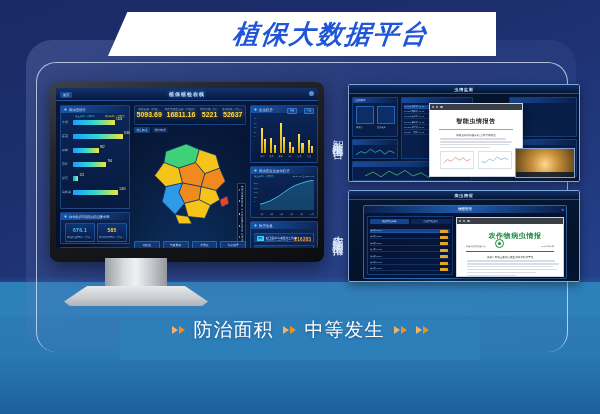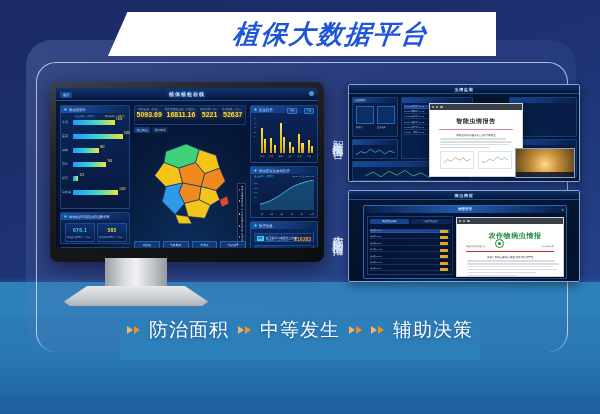--- a/index.html
+++ b/index.html
@@ -636,16 +636,15 @@
       </span>
     <span class="flow-item">中等发生</span>
     <span class="flow-arrow">
         <span class="dim"></span>
         <span></span>
       </span>
     <span class="flow-arrow">
         <span class="dim"></span>
         <span></span>
       </span>
-    <span class="flow-item">辅助决策</span>
   </div>
 
 </div>
 
 </body></html>

